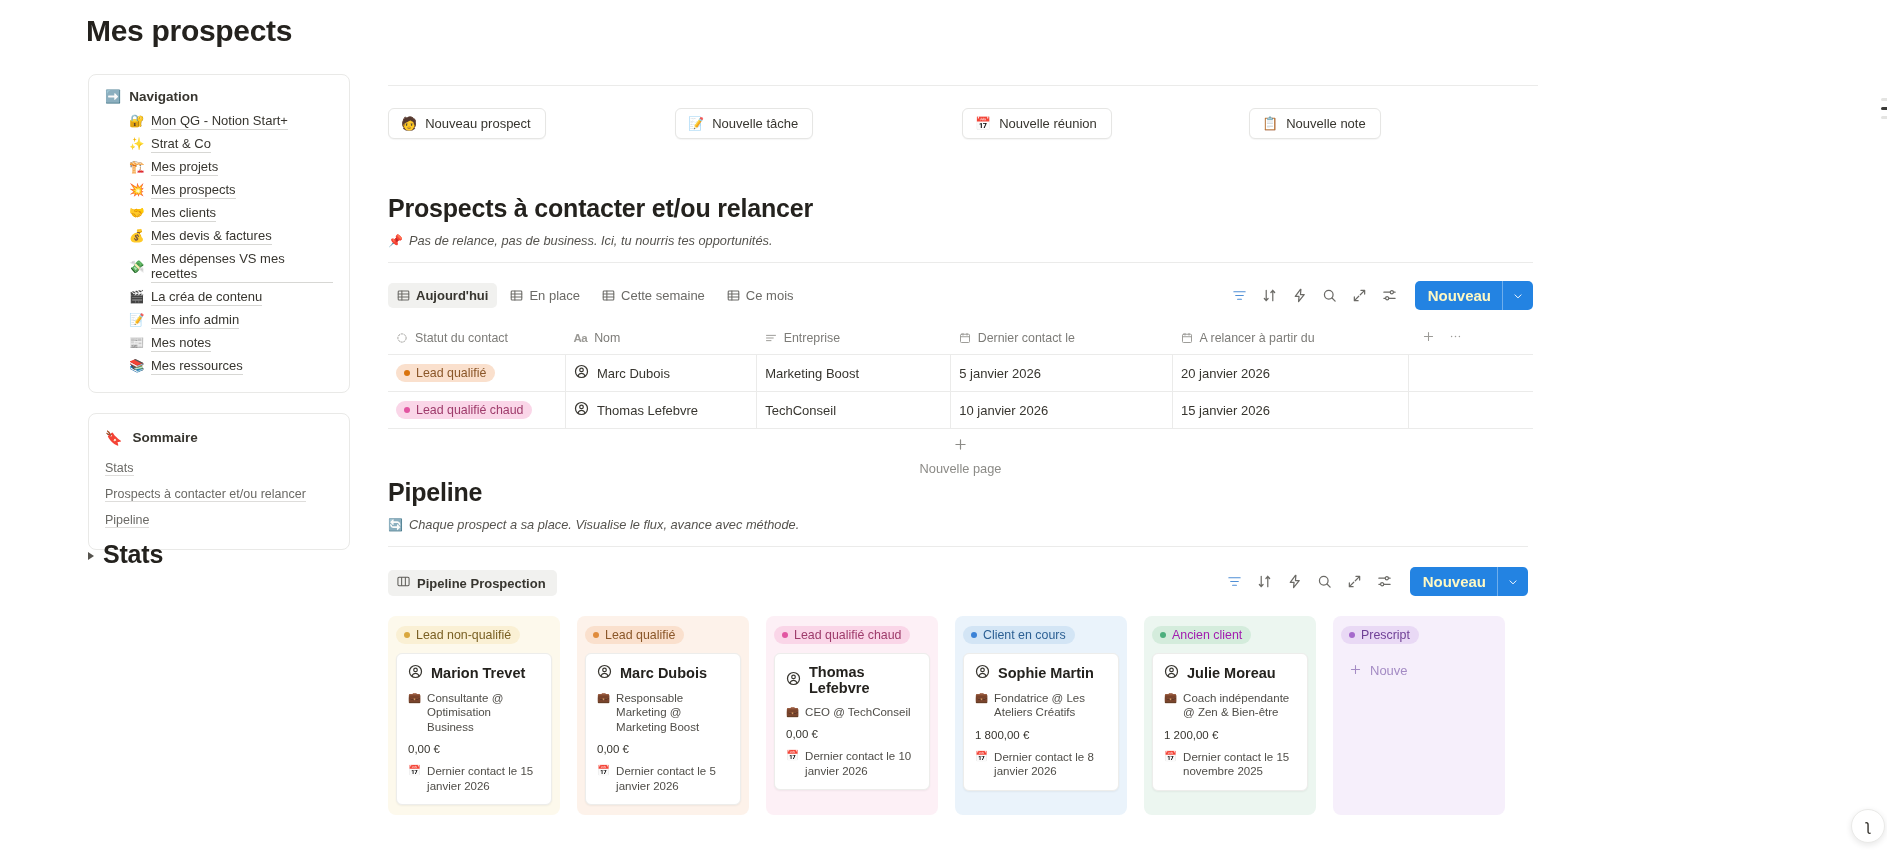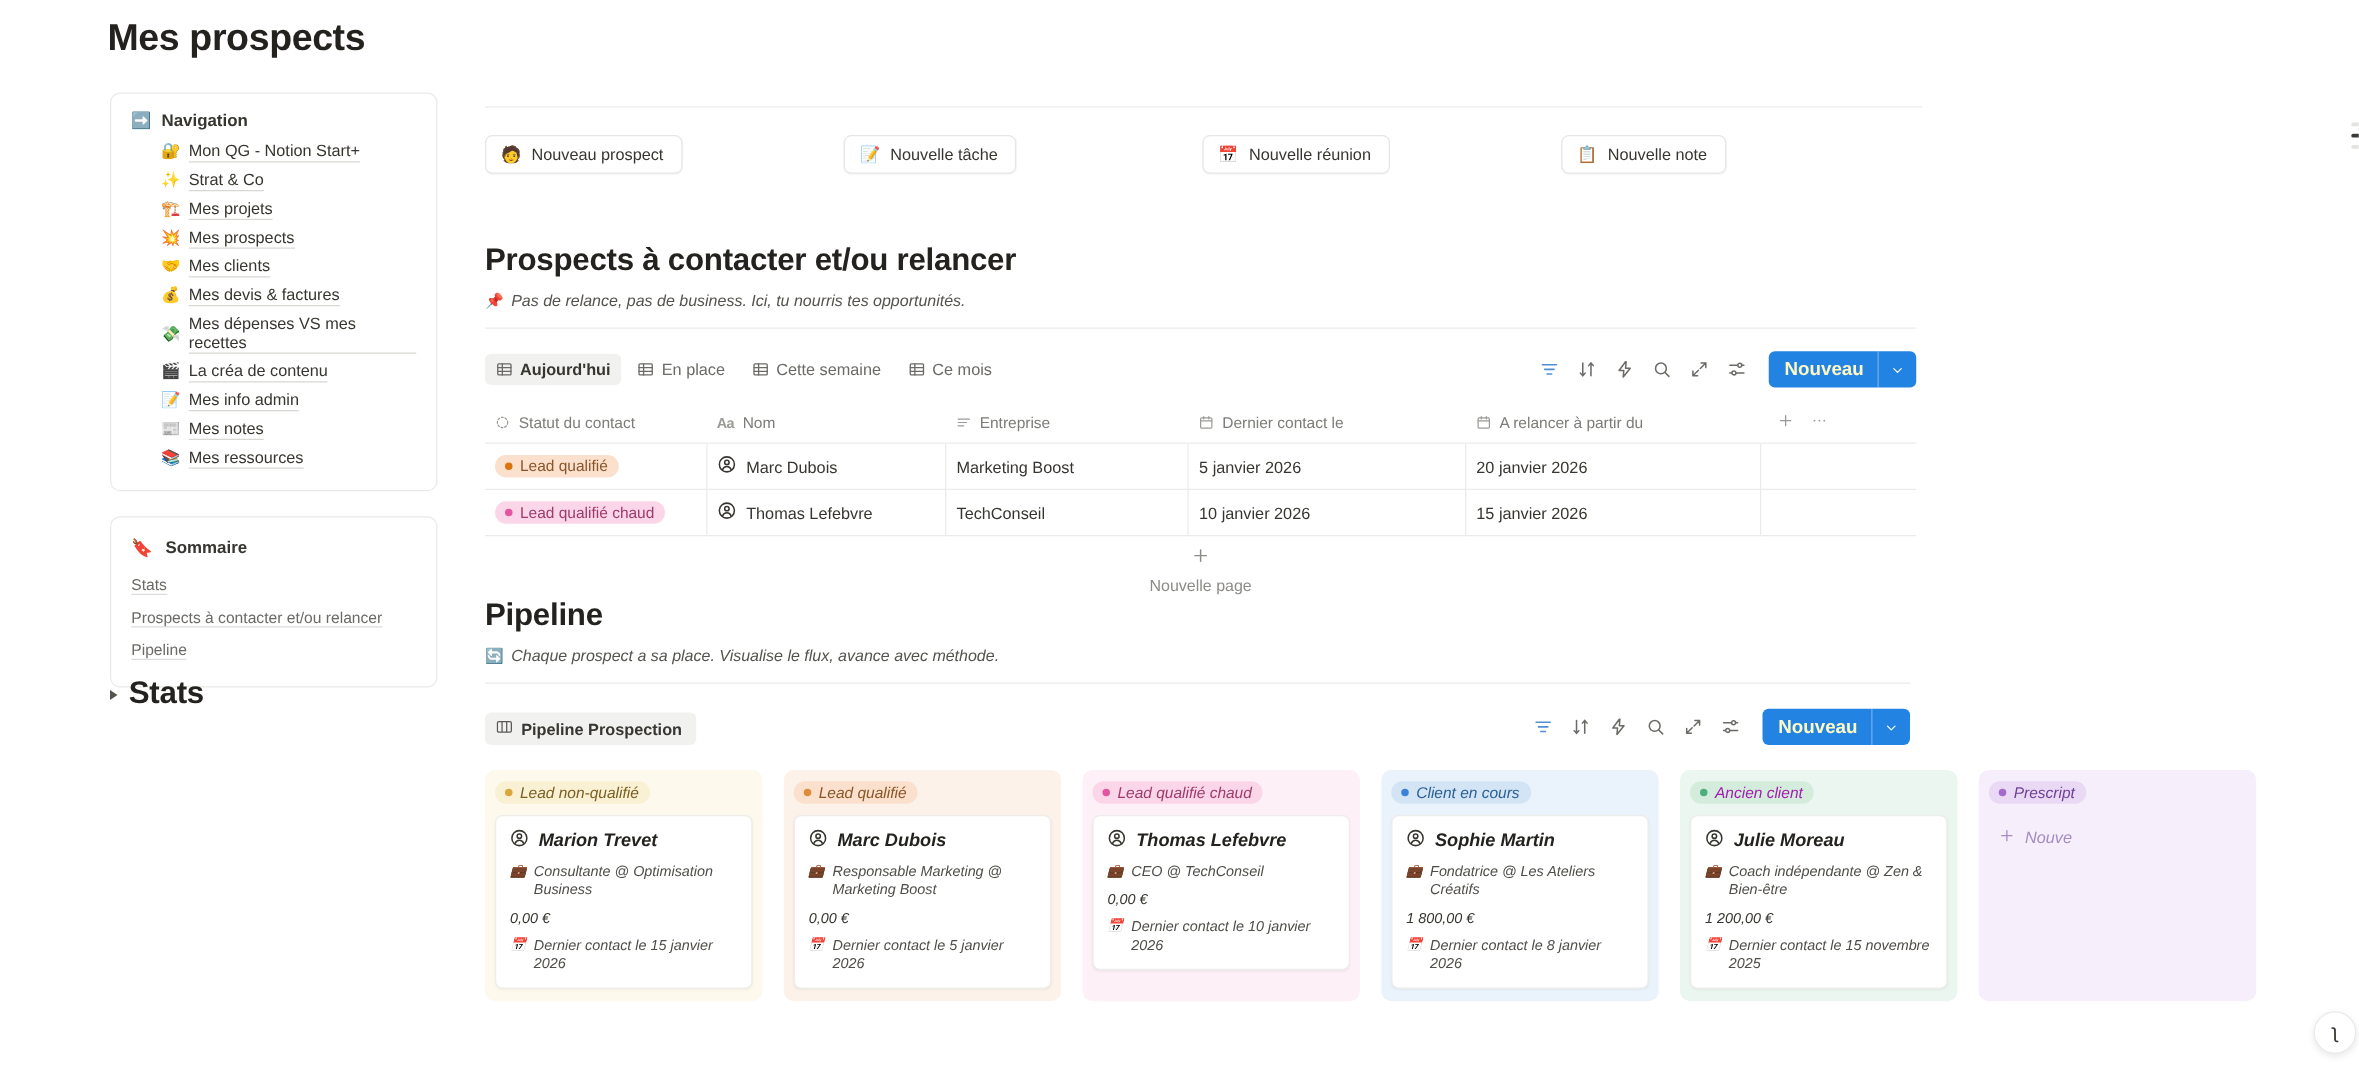--- a/index.html
+++ b/index.html
@@ -159,21 +159,21 @@
 
   
   .kb-bar { display: flex; align-items: flex-end; margin-top: 20px; }
   .kb-chip {
     display: inline-flex; align-items: center; gap: 7px;
     font-size: 13px; color: #37352f; font-weight: 600;
     background: #f1f1ef; border-radius: 5px; padding: 5px 11px 5px 9px;
     cursor: pointer;
   }
   .kb-cols { display: flex; gap: 17px; margin-top: 20px; }
-  .kb-col { width: 222px; border-radius: 8px; padding: 8px 8px 10px 8px; flex-shrink: 0; font-style: italic; }
+  .kb-col { width: 172px; border-radius: 8px; padding: 8px 8px 10px 8px; flex-shrink: 0; }
   .kb-head { margin-bottom: 9px; }
   .kb-card {
     background: #fff; border: 1px solid #ededeb; border-radius: 6px;
     padding: 10px 11px 11px 11px;
     box-shadow: 0 1px 2px rgba(15,15,15,0.05);
     cursor: pointer;
   }
   .kb-name { display: flex; align-items: center; gap: 8px; font-size: 14.5px; font-weight: 600; color: #24221e; }
   .kb-line { display: flex; align-items: flex-start; gap: 6px; font-size: 11.5px; color: #4f4d48; margin-top: 9px; line-height: 1.25; }
   .kb-line .emj { font-size: 10.5px; line-height: 1.3; flex-shrink: 0; }

